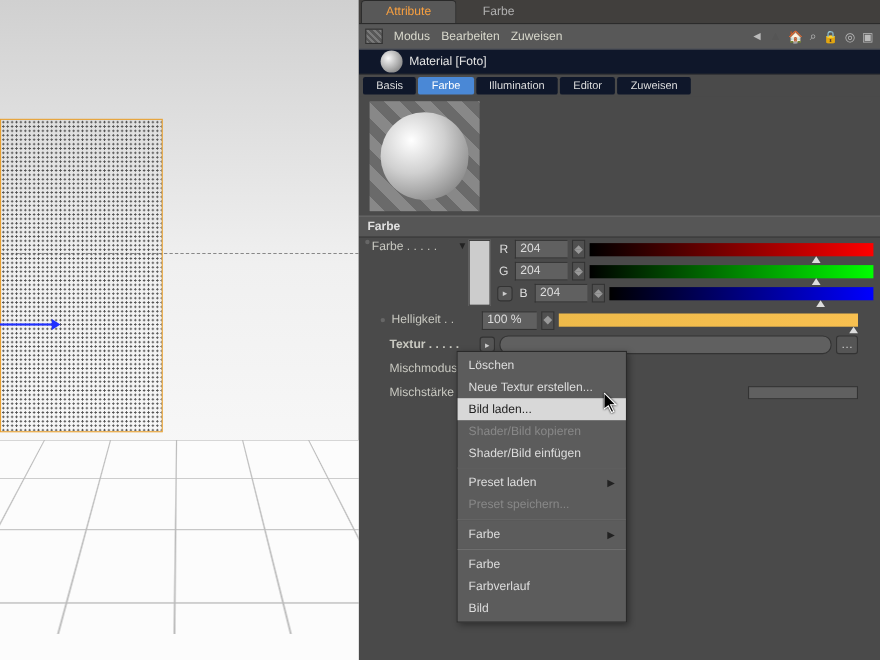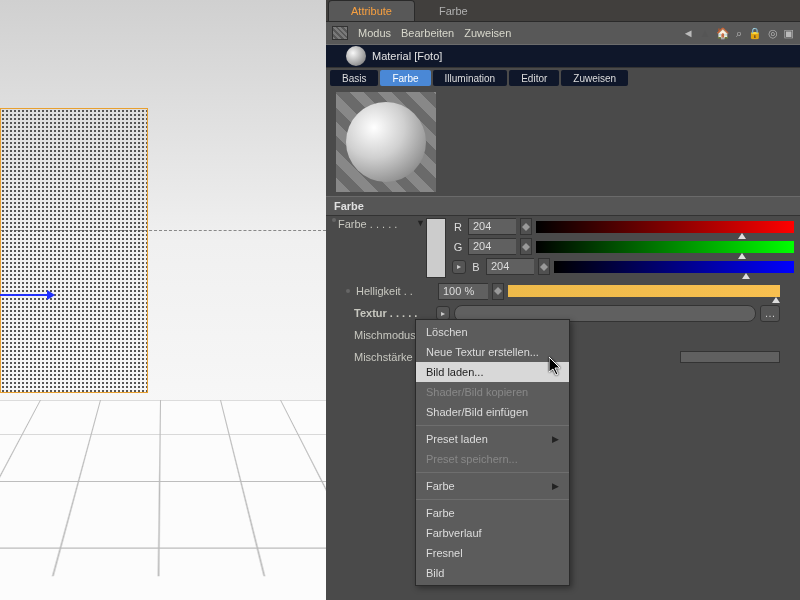--- a/index.html
+++ b/index.html
@@ -209,21 +209,20 @@
     </div>
   <div class="ctx-item dis">Preset speichern...</div>
   <div class="ctx-sep"></div>
   <div class="ctx-item">
       <span>Farbe</span>
       <span class="sub">▶</span>
     </div>
   <div class="ctx-sep"></div>
   <div class="ctx-item">Farbe</div>
   <div class="ctx-item">Farbverlauf</div>
-  <div class="ctx-item">Fresnel</div>
   <div class="ctx-item">Bild</div>
 </div>
 
 <div class="cursor-ptr">
   <svg width="14" height="20">
       <path d="M0,0 L0,15 L4,12 L7,18 L9,17 L6,11 L11,11 Z" fill="#000" stroke="#fff" stroke-width="1"></path>
     </svg>
 </div>
 
 </body></html>

